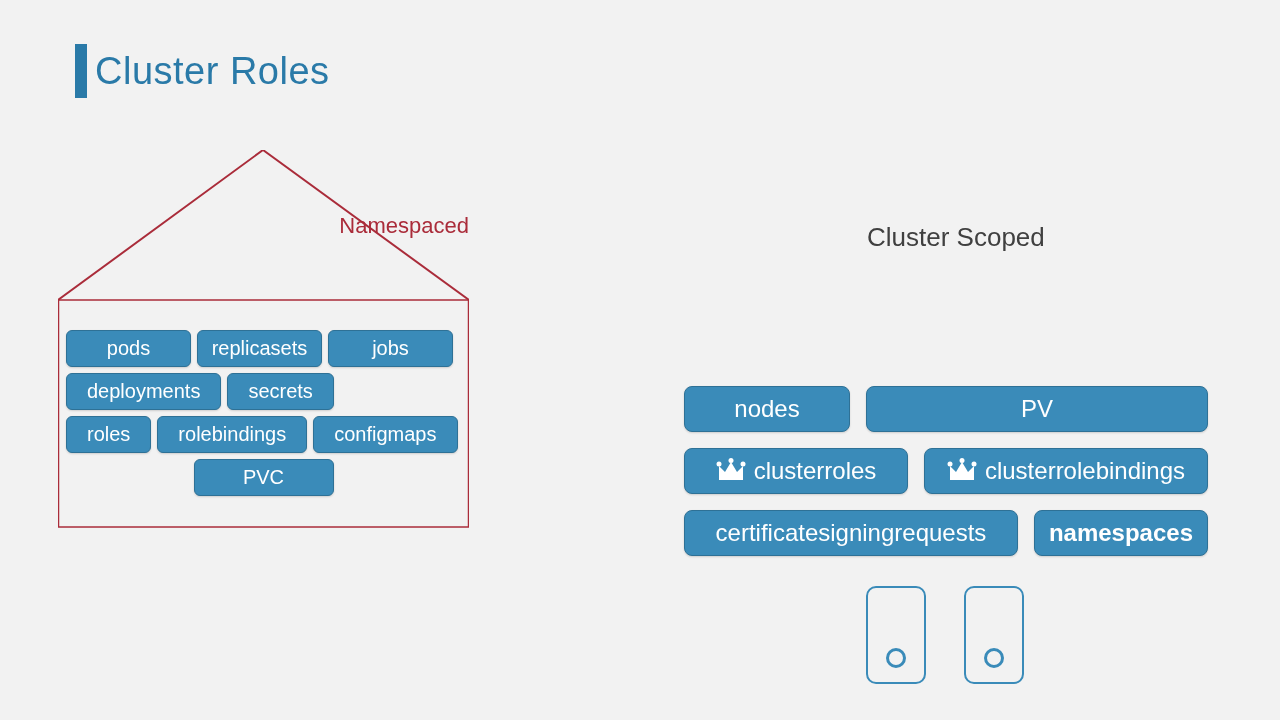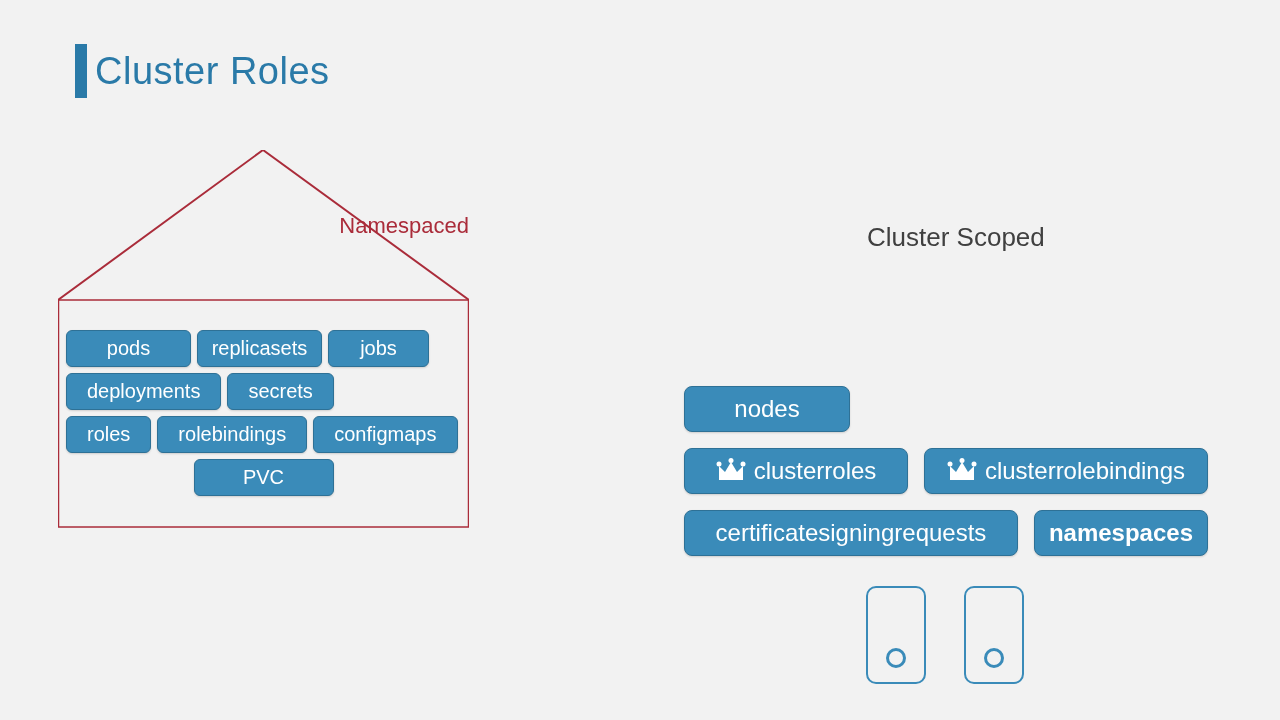--- a/index.html
+++ b/index.html
@@ -153,21 +153,21 @@
 <div class="house">
   <svg width="411" height="378">
     <polyline points="0,150 205,0 411,150" stroke="#aa2c3a" stroke-width="2" fill="none"></polyline>
     <rect x="0.5" y="150" width="410" height="227" stroke="#aa2c3a" stroke-width="1.5" fill="none"></rect>
   </svg>
   <div class="ns-label">Namespaced</div>
   <div class="ns-pills">
     <div class="pill-row">
       <div class="pill" style="width:125px">pods</div>
       <div class="pill" style="width:125px">replicasets</div>
-      <div class="pill" style="width:101px">jobs</div>
+      <div class="pill" style="width:125px">jobs</div>
     </div>
     <div class="pill-row">
       <div class="pill">deployments</div>
       <div class="pill">secrets</div>
     </div>
     <div class="pill-row">
       <div class="pill">roles</div>
       <div class="pill">rolebindings</div>
       <div class="pill">configmaps</div>
     </div>
@@ -175,20 +175,21 @@
       <div class="pill" style="width:140px">PVC</div>
     </div>
   </div>
 </div>
 
 <div class="cluster-label">Cluster Scoped</div>
 
 <div class="cluster-grid">
   <div class="cluster-row">
     <div class="cpill nodes">nodes</div>
+    <div class="cpill pv">PV</div>
   </div>
   <div class="cluster-row">
     <div class="cpill clusterroles">
       <svg width="30" height="26" viewBox="0 0 30 26">
         <path d="M3 22 L3 8 L9 14 L15 4 L21 14 L27 8 L27 22 Z" fill="#fff"></path>
         <circle cx="3" cy="6" r="2.5" fill="#fff"></circle>
         <circle cx="15" cy="2.5" r="2.5" fill="#fff"></circle>
         <circle cx="27" cy="6" r="2.5" fill="#fff"></circle>
       </svg>
       <span>clusterroles</span>

